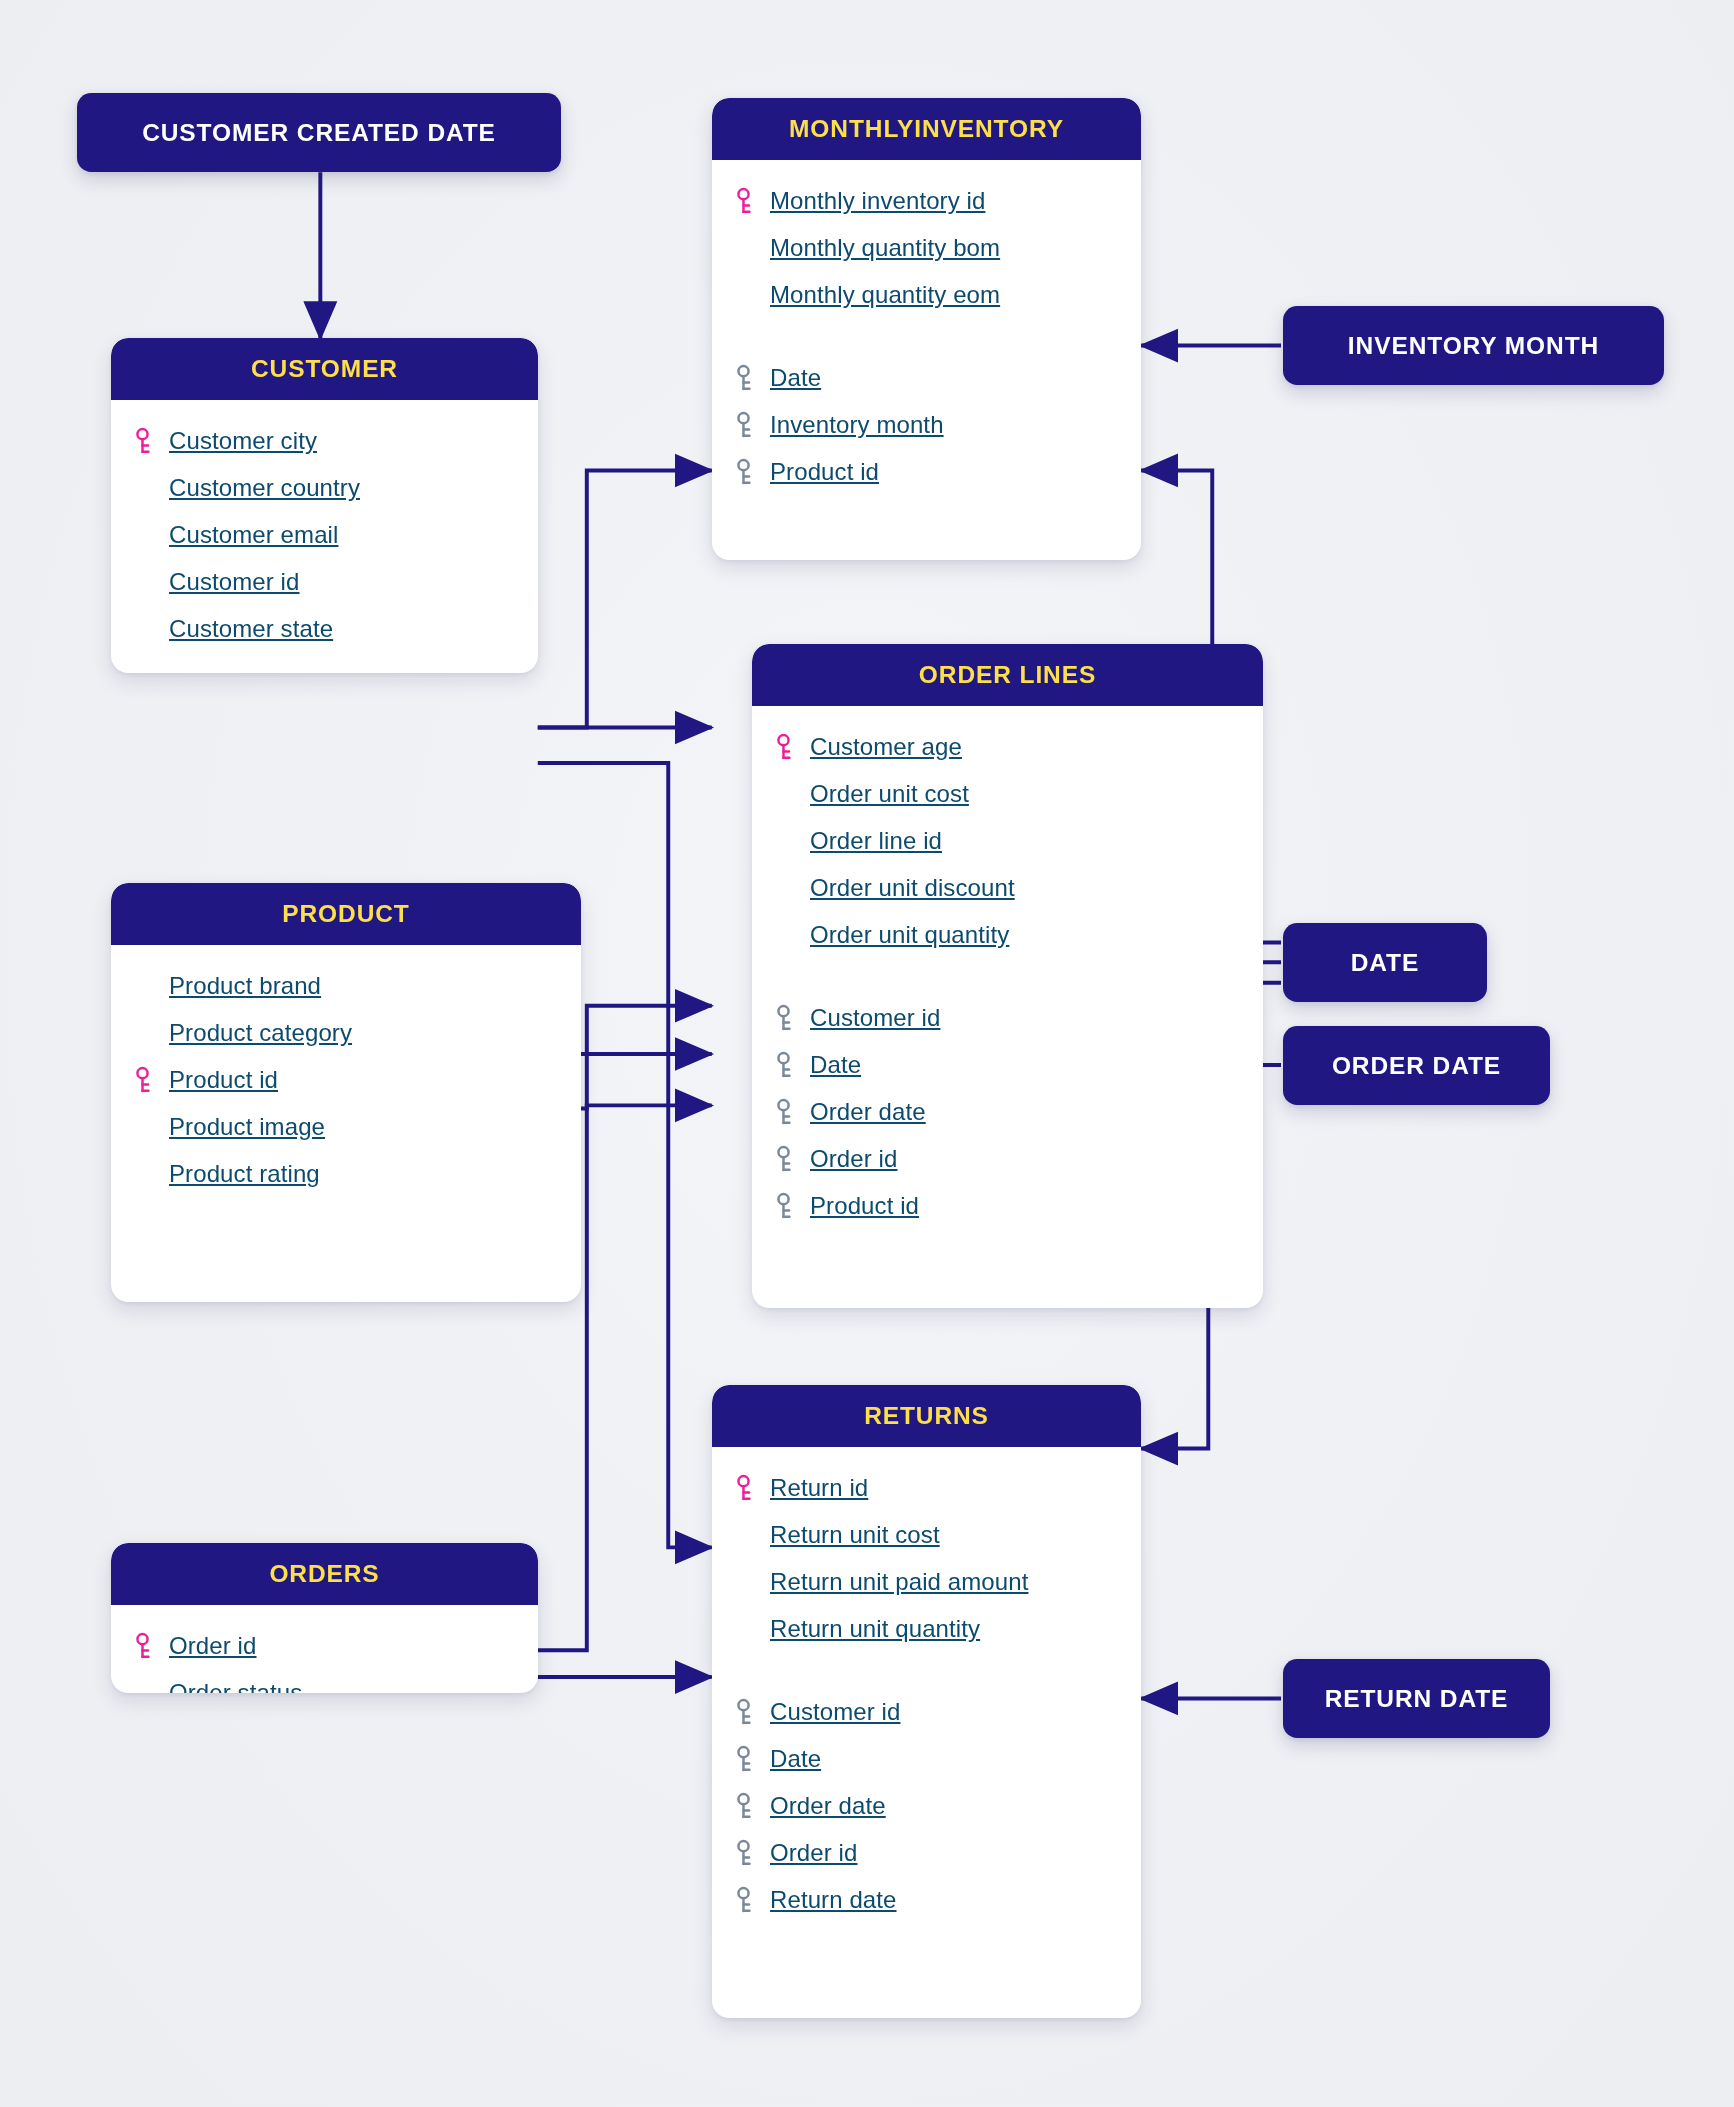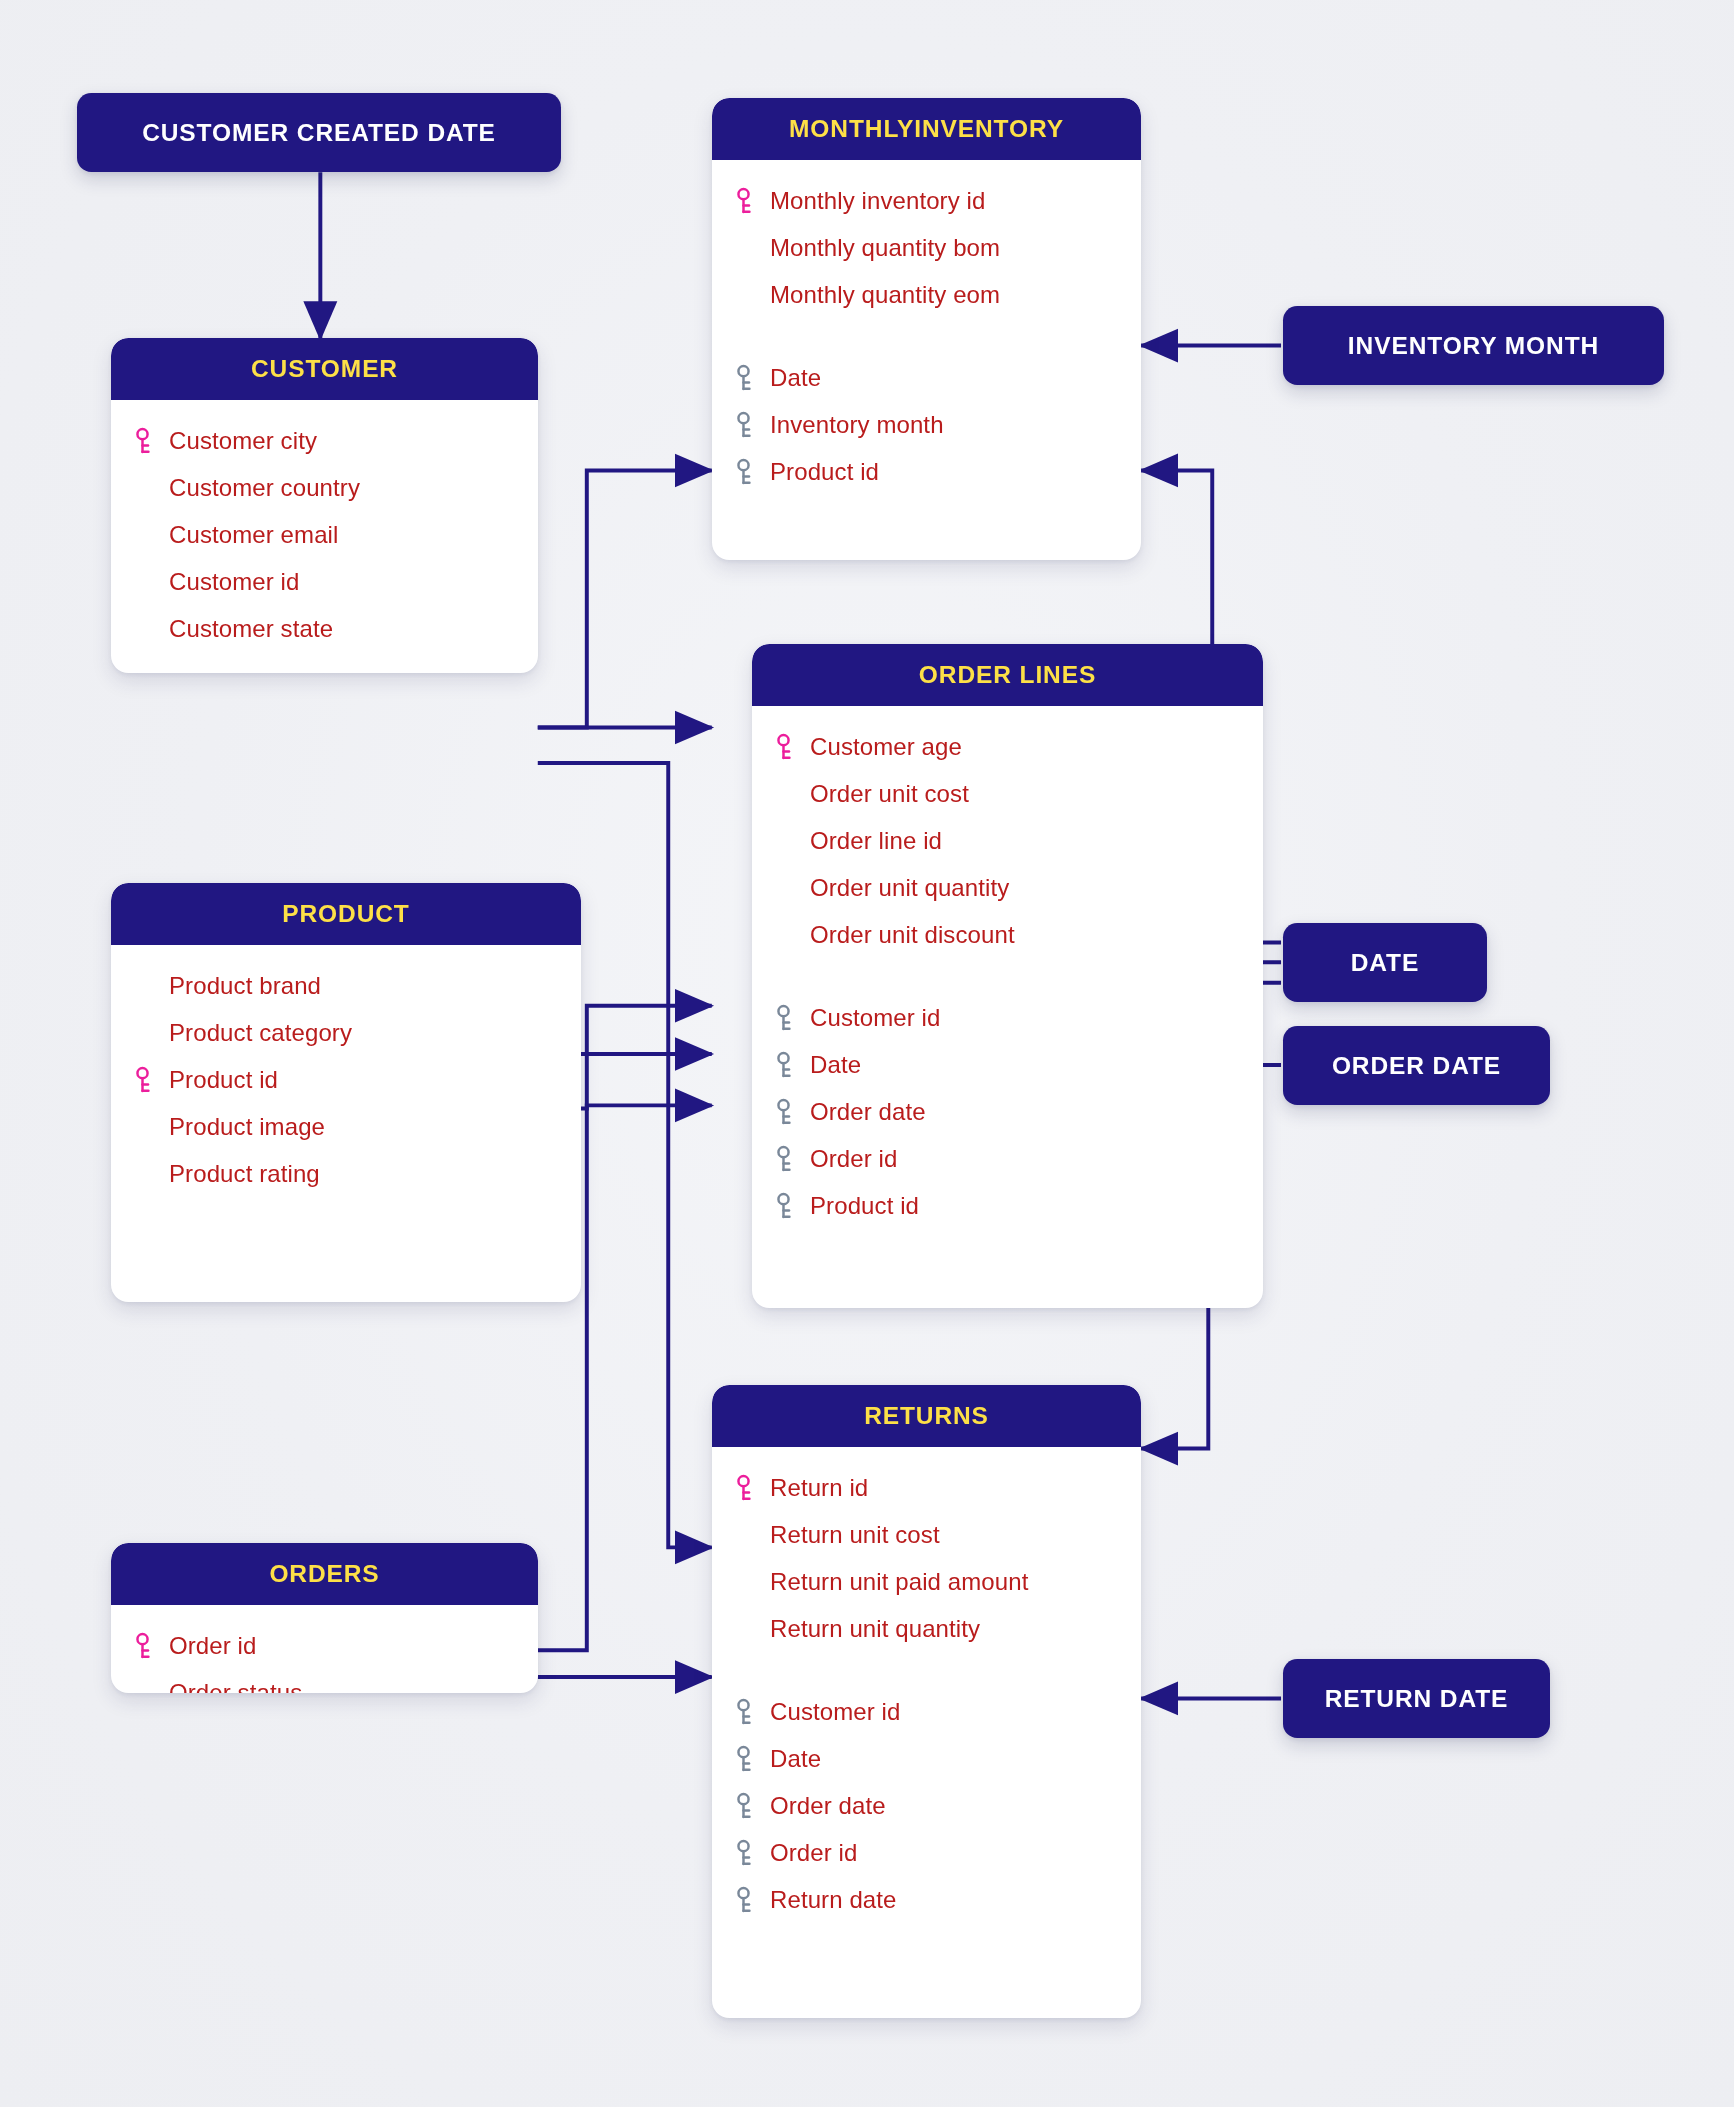--- a/index.html
+++ b/index.html
@@ -44,23 +44,24 @@
   }
   .field-key {
     width: 36px;
     flex: 0 0 36px;
     display: flex;
     align-items: center;
     justify-content: flex-start;
   }
   .field-label {
     font-size: 24px;
-    color: #b91c1c;
+    color: #0c4a6e;
     letter-spacing: 0.1px;
     white-space: nowrap;
+    text-decoration: underline;
   }
   .group-gap { height: 36px; }
 
   
   .pill {
     position: absolute;
     background: #211782;
     color: #ffffff;
     border-radius: 14.2px;
     font-size: 24.5px;
@@ -295,25 +296,25 @@
         <div class="field">
           <span class="field-key"></span>
           <span class="field-label">Order unit cost</span>
         </div>
         <div class="field">
           <span class="field-key"></span>
           <span class="field-label">Order line id</span>
         </div>
         <div class="field">
           <span class="field-key"></span>
+          <span class="field-label">Order unit discount</span>
+        </div>
+        <div class="field">
+          <span class="field-key"></span>
           <span class="field-label">Order unit quantity</span>
-        </div>
-        <div class="field">
-          <span class="field-key"></span>
-          <span class="field-label">Order unit discount</span>
         </div>
         <div class="group-gap"></div>
         <div class="field">
           <span class="field-key">
             <svg class="keyglyph" viewBox="0 0 26 34" xmlns="http://www.w3.org/2000/svg" fill="none" stroke="#7a8899" stroke-width="3.1" stroke-linecap="round">
               <circle cx="12" cy="9" r="6.4"></circle>
               <path d="M12,15.6 L12,31.4"></path>
               <path d="M12,23.4 L19,23.4"></path>
               <path d="M12,31.2 L19.5,31.2"></path>
             </svg>

